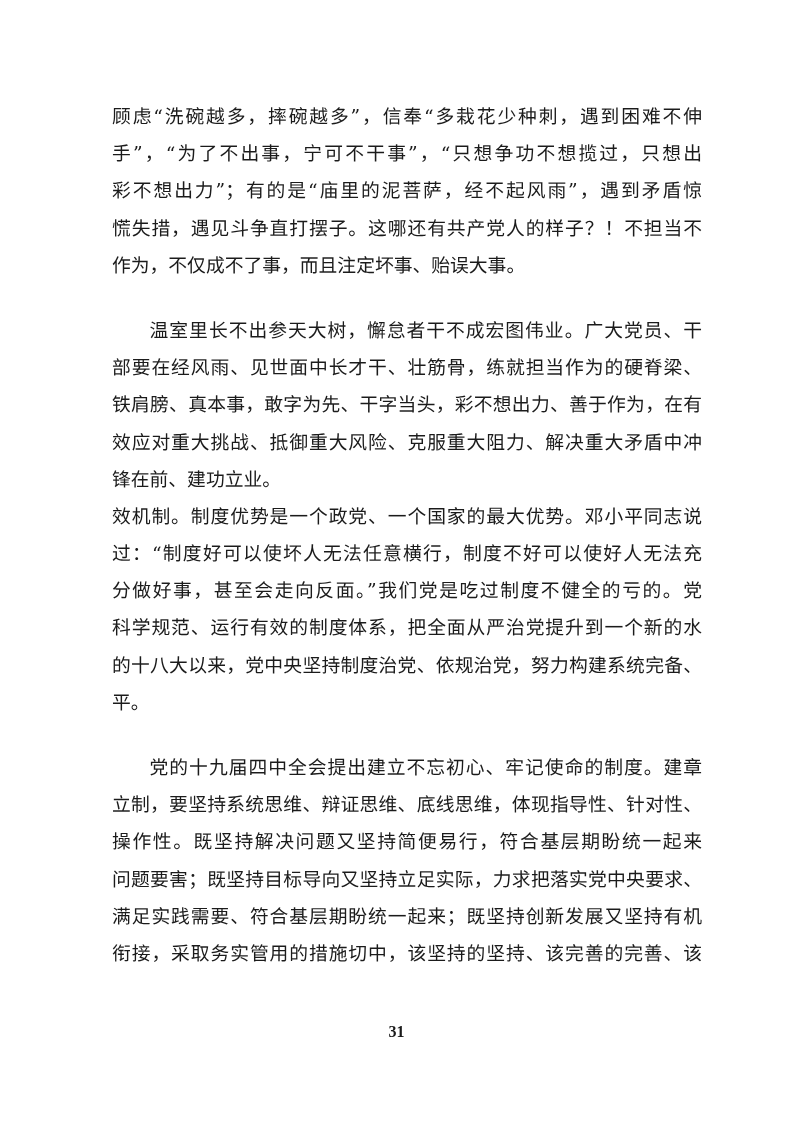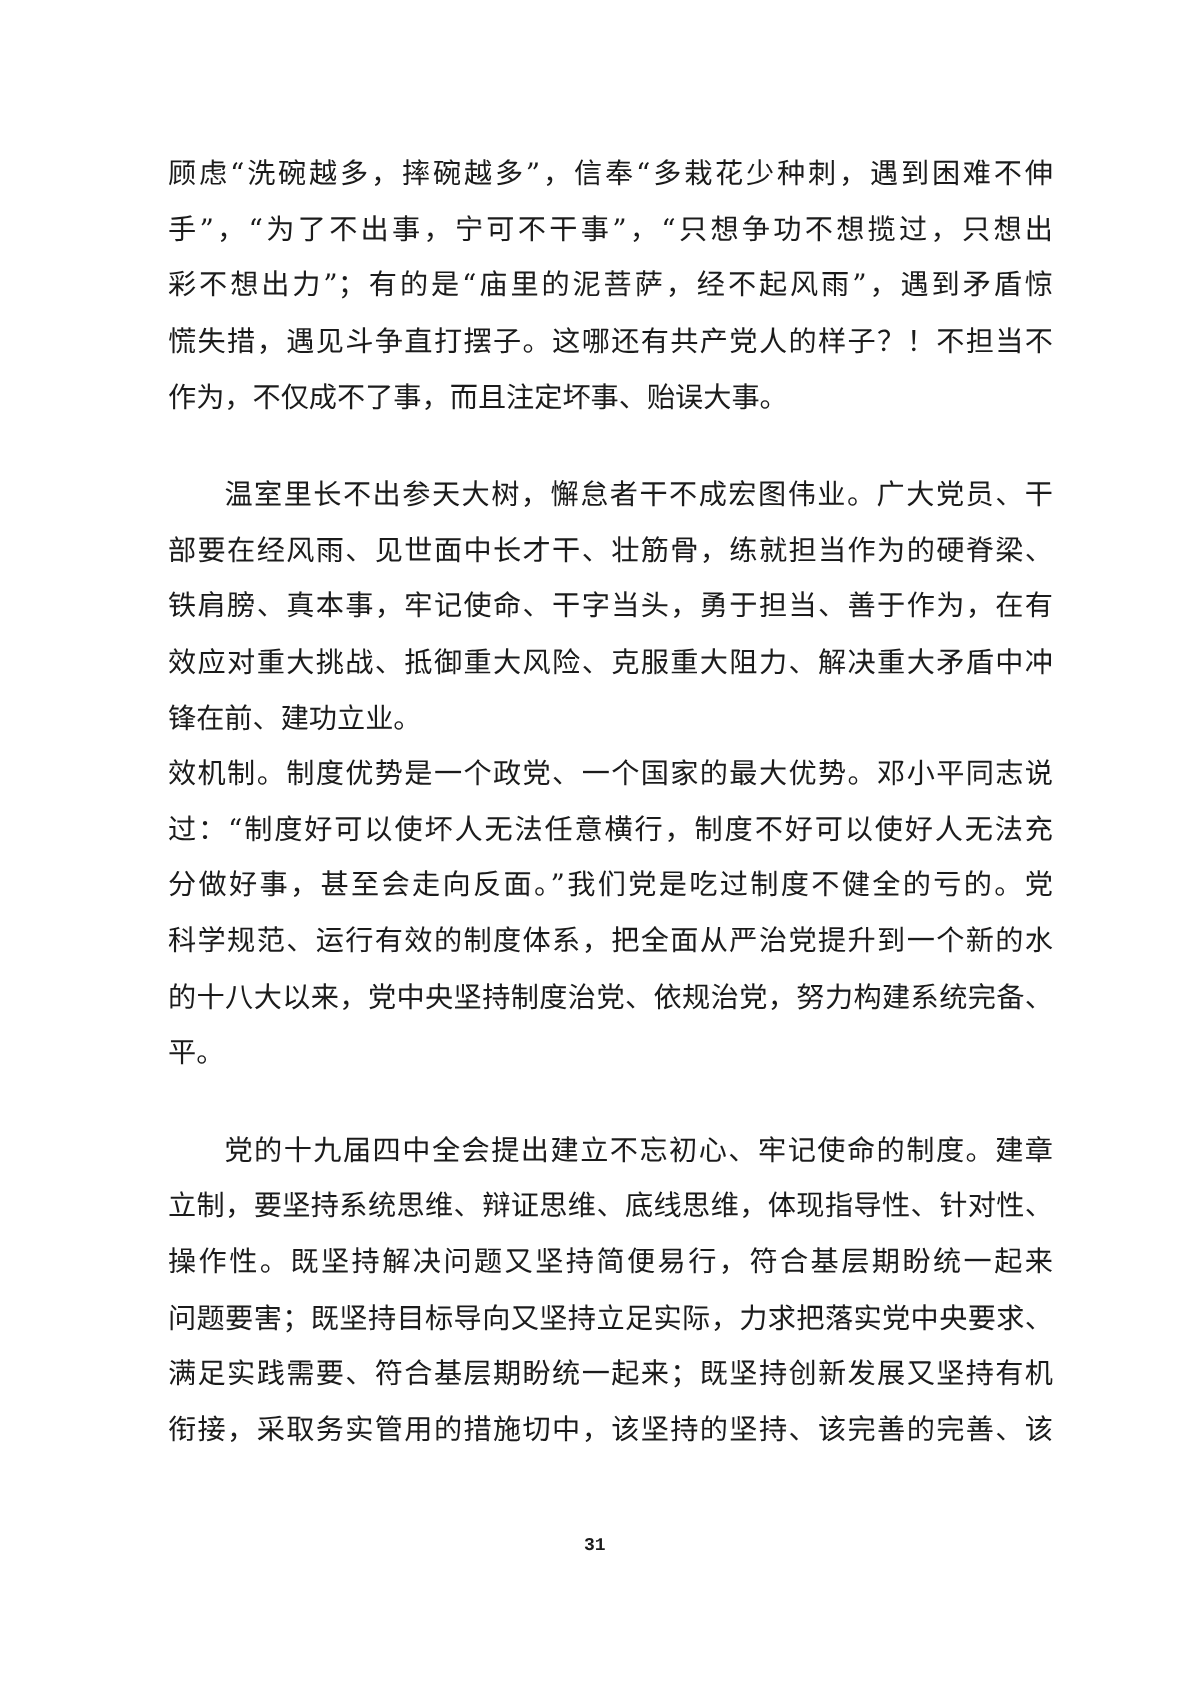--- a/index.html
+++ b/index.html
@@ -45,44 +45,44 @@
   .line.indent {
     padding-left: 37.6px;
     margin-top: 28px;
   }
   .page-number {
     position: absolute;
     top: 1023px;
     left: 0;
     width: 100%;
     text-align: center;
-    font-size: 12px;
+    font-size: 16px;
     font-weight: bold;
     color: #1b1b1b;
-    font-family: Liberation Mono, monospace;
+    font-family: Liberation Serif, serif;
   }
 </style>
 </head>
 <body>
 
 <div class="page">
   <div class="text-block">
 
     <div class="para">
       <div class="line">顾虑“洗碗越多，摔碗越多”，信奉“多栽花少种刺，遇到困难不伸</div>
       <div class="line">手”，“为了不出事，宁可不干事”，“只想争功不想揽过，只想出</div>
       <div class="line">彩不想出力”；有的是“庙里的泥菩萨，经不起风雨”，遇到矛盾惊</div>
       <div class="line">慌失措，遇见斗争直打摆子。这哪还有共产党人的样子？！不担当不</div>
       <div class="line flush">作为，不仅成不了事，而且注定坏事、贻误大事。</div>
     </div>
 
     <div class="para">
       <div class="line indent">温室里长不出参天大树，懈怠者干不成宏图伟业。广大党员、干</div>
       <div class="line">部要在经风雨、见世面中长才干、壮筋骨，练就担当作为的硬脊梁、</div>
-      <div class="line">铁肩膀、真本事，牢记使命、干字当头，勇于担当、善于作为，在有</div>
+      <div class="line">铁肩膀、真本事，敢字为先、干字当头，彩不想出力、善于作为，在有</div>
       <div class="line">效应对重大挑战、抵御重大风险、克服重大阻力、解决重大矛盾中冲</div>
       <div class="line flush">锋在前、建功立业。</div>
     </div>
 
     <div class="para">
       <div class="line">效机制。制度优势是一个政党、一个国家的最大优势。邓小平同志说</div>
       <div class="line">过：“制度好可以使坏人无法任意横行，制度不好可以使好人无法充</div>
       <div class="line">分做好事，甚至会走向反面。”我们党是吃过制度不健全的亏的。党</div>
       <div class="line">科学规范、运行有效的制度体系，把全面从严治党提升到一个新的水</div>
       <div class="line">的十八大以来，党中央坚持制度治党、依规治党，努力构建系统完备、</div>

